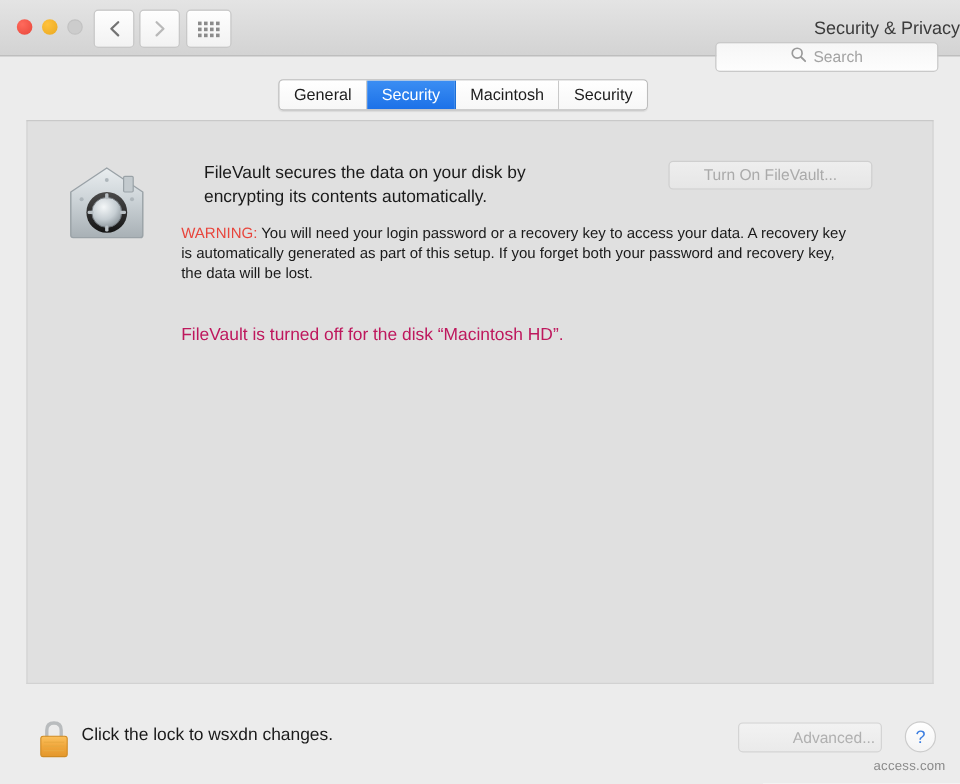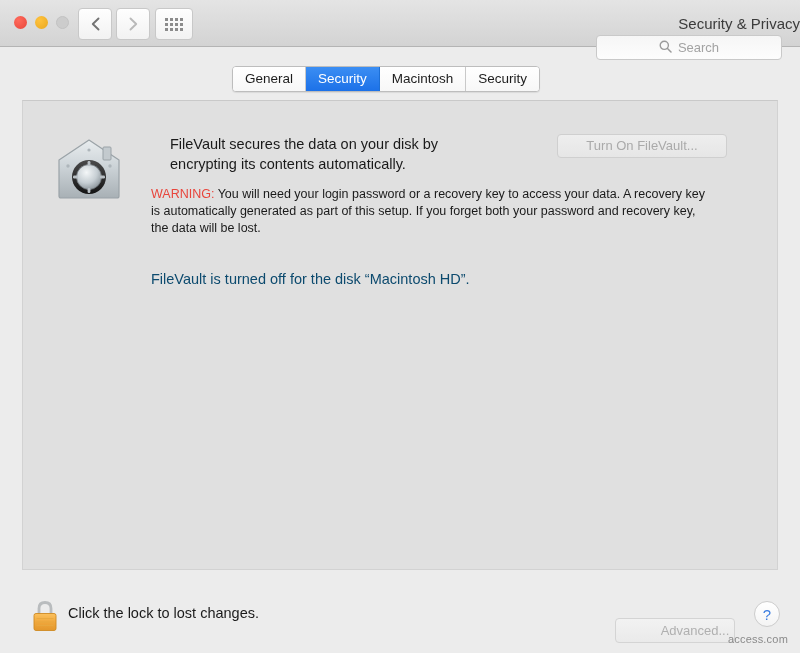--- a/index.html
+++ b/index.html
@@ -229,21 +229,21 @@
   #warning-label {
     color: #e8453c;
     font-weight: normal;
   }
 
   #status-line {
     position: absolute;
     left: 128px;
     top: 170px;
     font-size: 14.5px;
-    color: #0c4a6e;
+    color: #be185d;
     text-align: right;
   }
 
   
   #bottom-bar {
     position: absolute;
     left: 0;
     top: 585px;
     width: 800px;
     height: 68px;
@@ -262,21 +262,21 @@
     position: absolute;
     left: 68px;
     top: 20px;
     font-size: 14.5px;
     color: #1a1a1a;
   }
 
   #advanced-btn {
     position: absolute;
     right: 65px;
-    top: 33px;
+    top: 17px;
     width: 120px;
     height: 25px;
     line-height: 23px;
     text-align: center;
     font-size: 13px;
     color: #b0b0b0;
     background: linear-gradient(to bottom, #f2f2f2, #eaeaea);
     border: 1px solid #d4d4d4;
     border-radius: 4px;
     box-sizing: border-box;
@@ -441,21 +441,21 @@
           </linearGradient>
         </defs>
         <path d="M9 16 L9 10.5 Q9 4.5 15 4.5 Q21 4.5 21 10.5 L21 16" fill="none" stroke="#b9bcbe" stroke-width="2.8" stroke-linecap="round"></path>
         <rect x="4" y="15.5" width="22" height="17" rx="2" fill="url(#lockBody)" stroke="#cf8a22" stroke-width="0.9"></rect>
         <line x1="6.5" y1="20.5" x2="23.5" y2="20.5" stroke="#e8a83f" stroke-width="0.9"></line>
         <line x1="6.5" y1="24" x2="23.5" y2="24" stroke="#e8a83f" stroke-width="0.9"></line>
         <line x1="6.5" y1="27.5" x2="23.5" y2="27.5" stroke="#e8a83f" stroke-width="0.9"></line>
       </svg>
     </div>
 
-    <div id="lock-text">Click the lock to lost changes.</div>
+    <div id="lock-text">Click the lock to wsxdn changes.</div>
 
     <div id="advanced-btn">Advanced...</div>
 
     <div id="help-btn">?</div>
 
     <div id="watermark">access.com</div>
   </div>
 
 </div>
 

